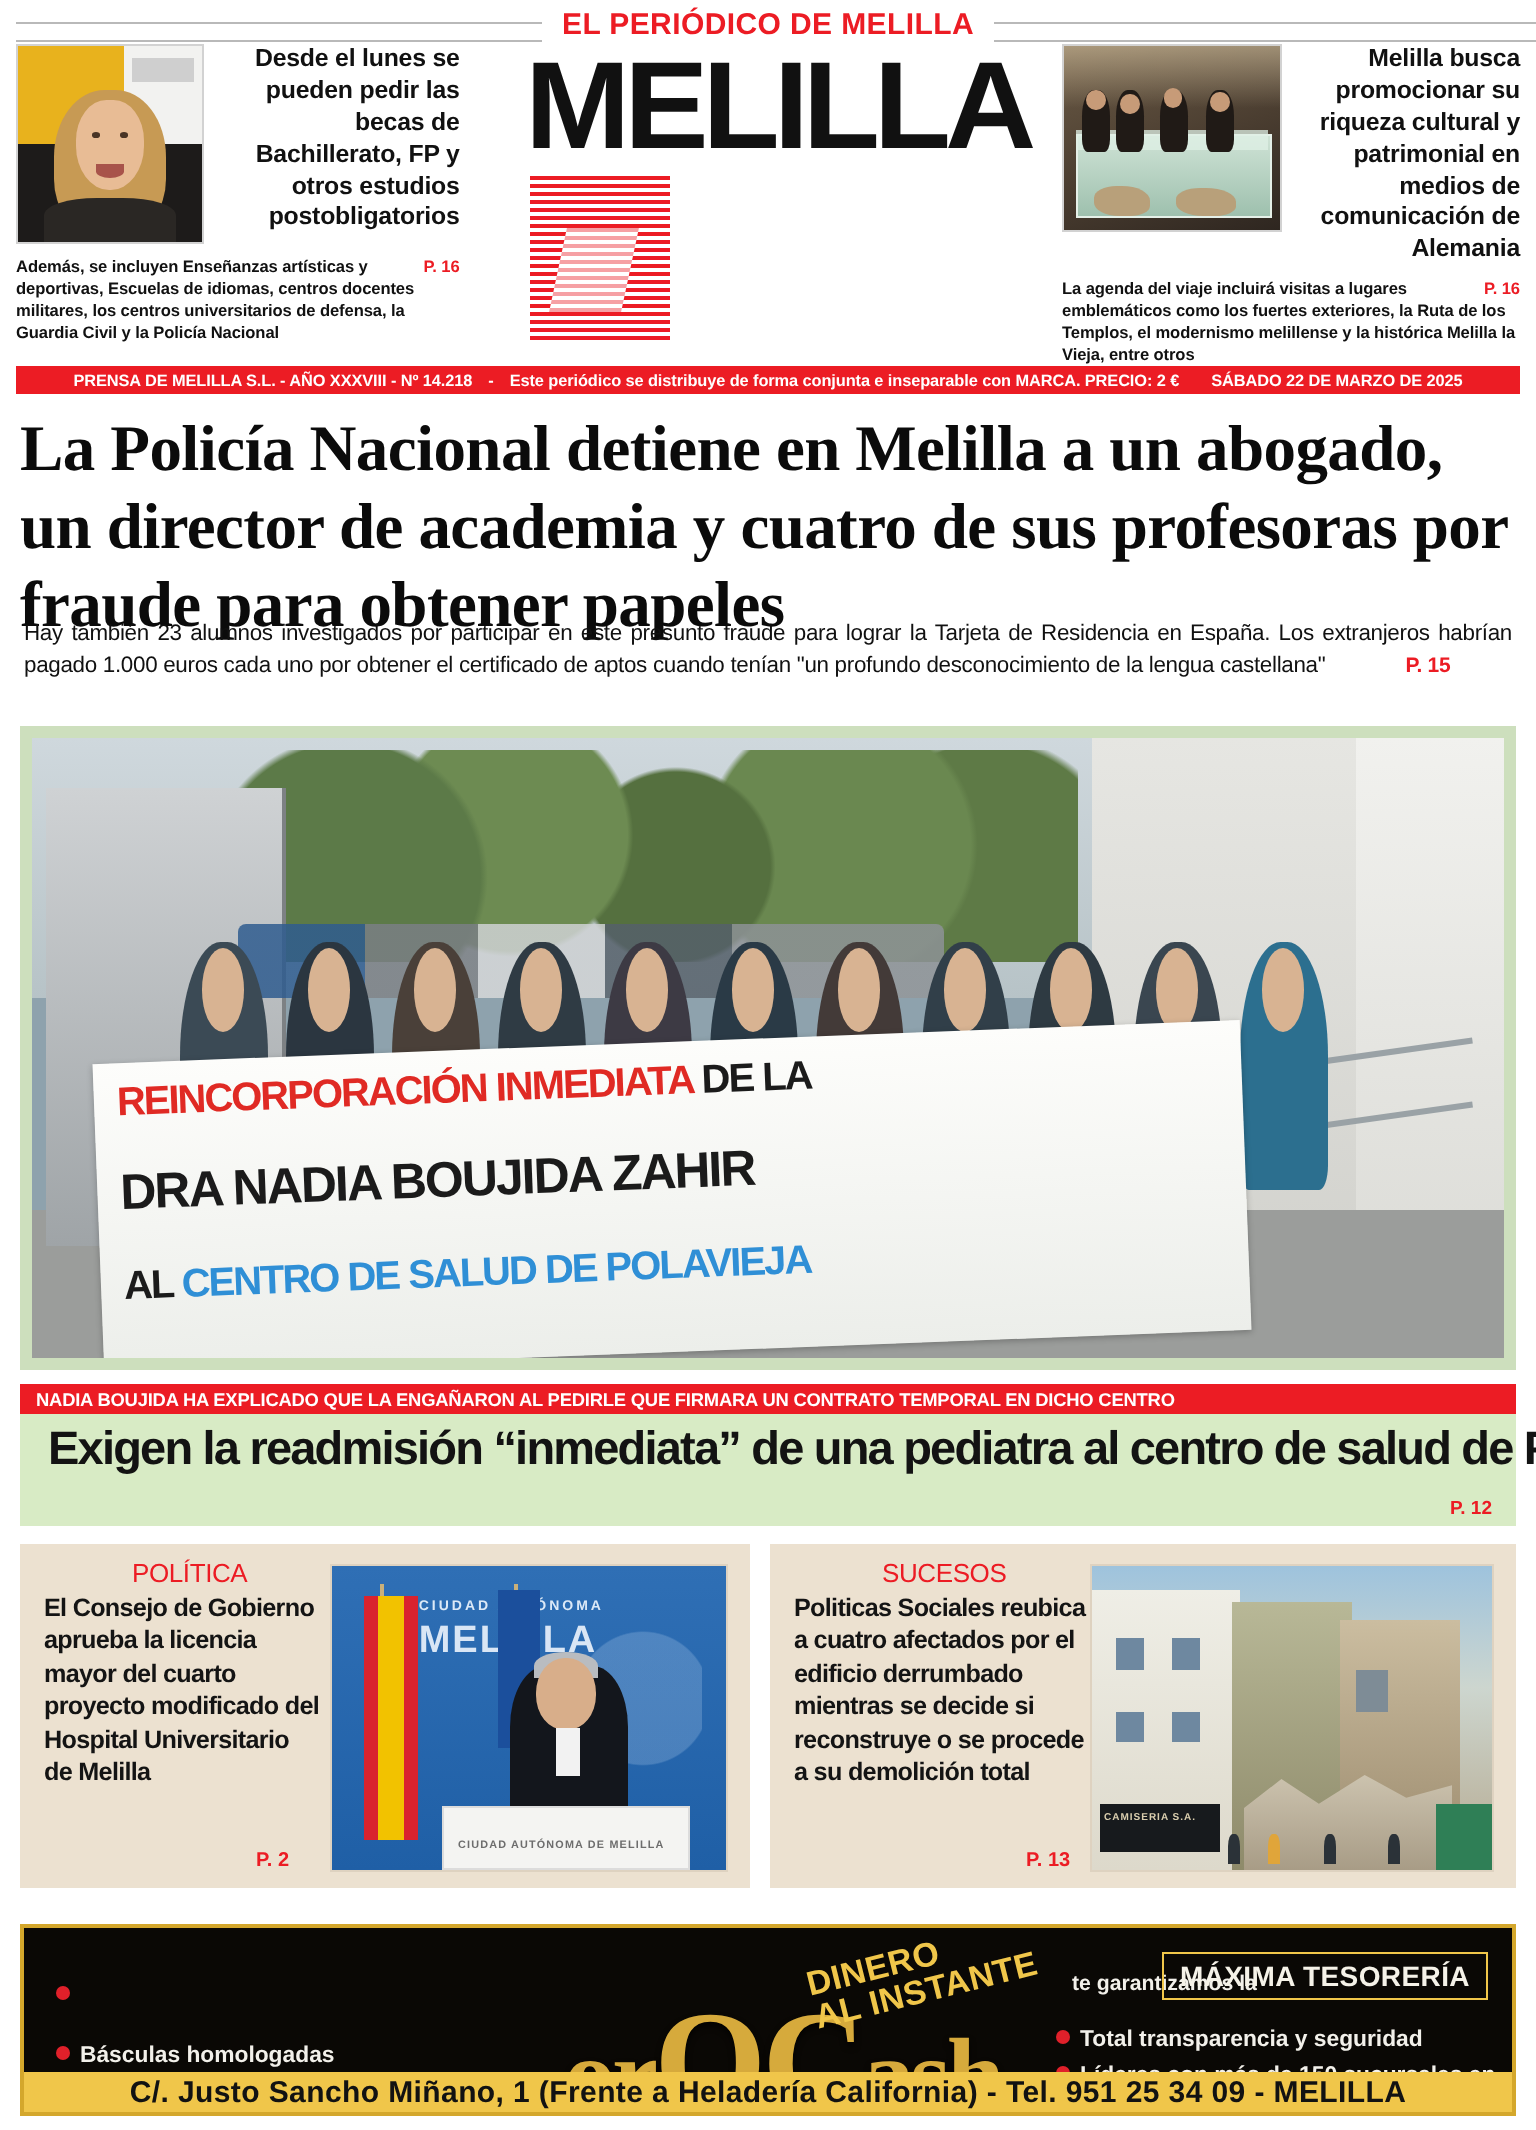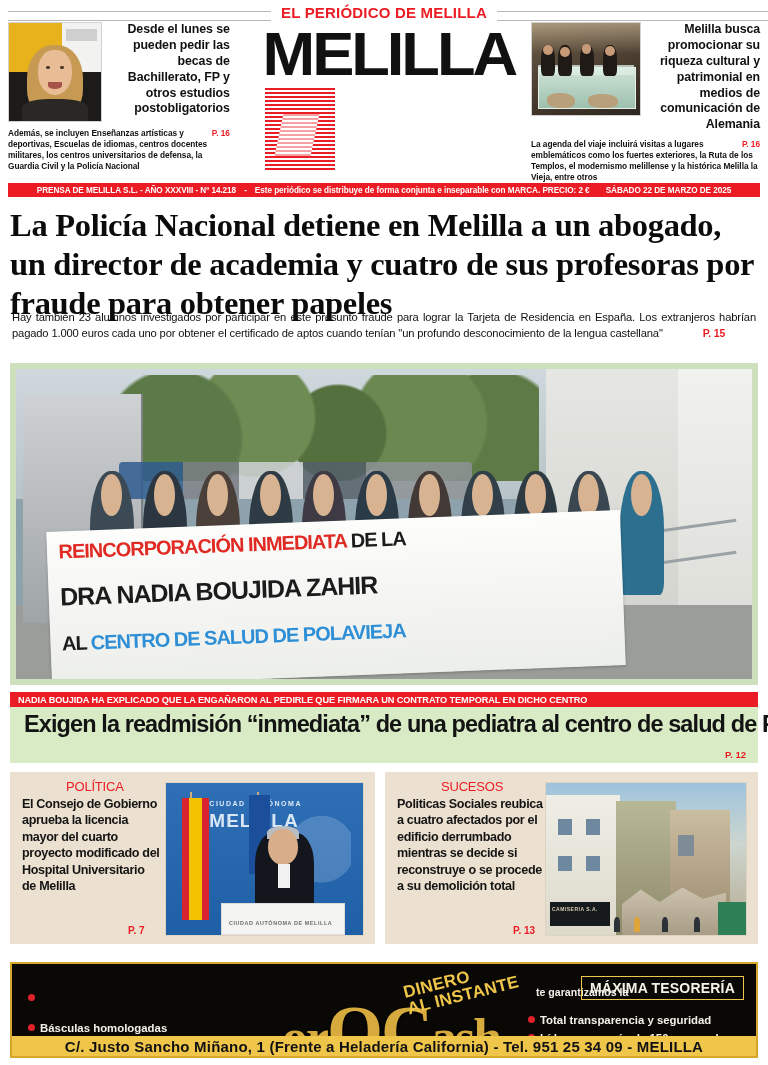--- a/index.html
+++ b/index.html
@@ -270,21 +270,21 @@
   <div class="capbar">NADIA BOUJIDA HA EXPLICADO QUE LA ENGAÑARON AL PEDIRLE QUE FIRMARA UN CONTRATO TEMPORAL EN DICHO CENTRO</div>
 
   <div class="greenband">
     <div class="gb-head">Exigen la readmisión “inmediata” de una pediatra al centro de salud de Polavieja</div>
     <div class="gb-pg">P. 12</div>
   </div>
 
   <div class="box box-l">
     <div class="sec">POLÍTICA</div>
     <div class="txt">El Consejo de Gobierno aprueba la licencia mayor del cuarto proyecto modificado del Hospital Universitario de Melilla</div>
-    <div class="bpg">P.  7</div>
+    <div class="bpg">P.  2</div>
     <div class="pic">
       <div class="pp">
         <div class="pp-crest"></div>
         <div class="pp-txt">CIUDAD AUTÓNOMA</div>
         <div class="pp-mel">MELILLA</div>
         <div class="pp-pole" style="left:12%"></div>
           <div class="pp-pole" style="left:46%"></div>
         <div class="pp-flag"></div>
           <div class="pp-flag2"></div>
         <div class="pp-man"></div>

